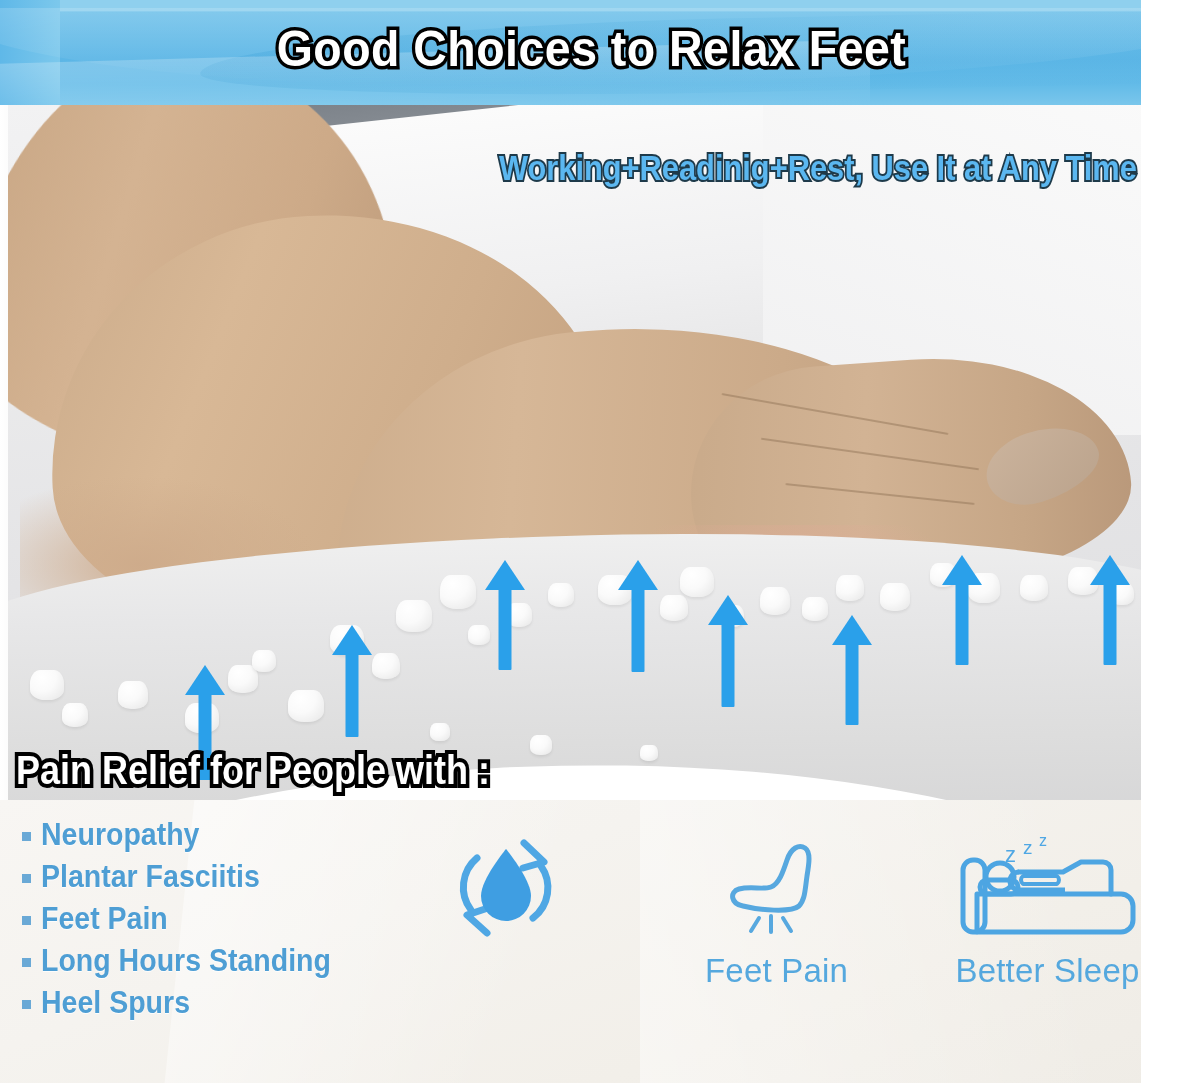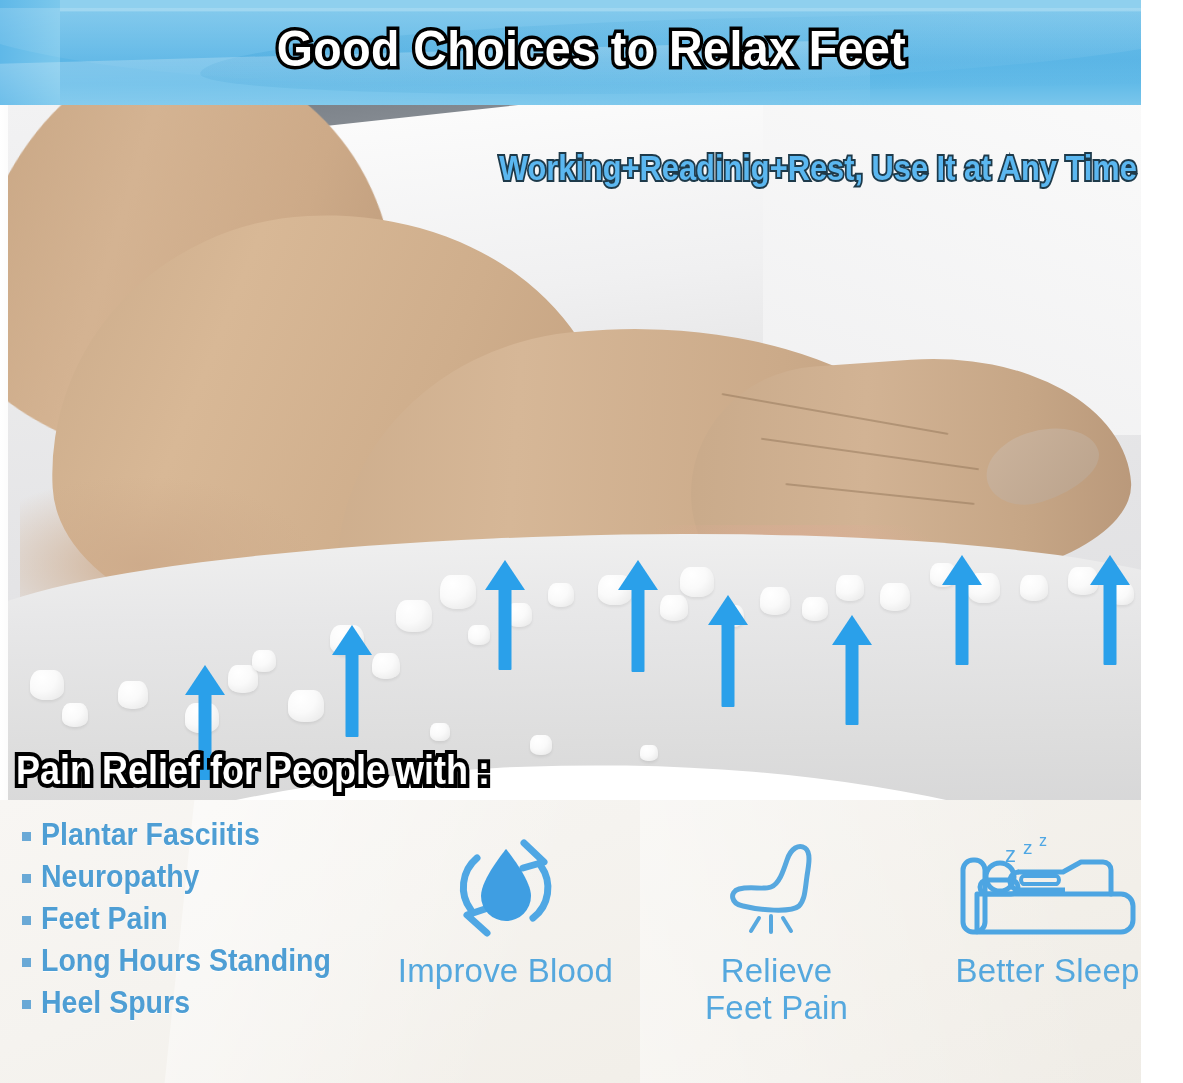--- a/index.html
+++ b/index.html
@@ -366,25 +366,25 @@
   <div class="subhead">Working+Readinig+Rest, Use It at Any Time</div>
   <div class="painhead">Pain Relief for People with :</div>
 
   <div class="bottom">
     <div class="sheen"></div>
     <div class="sheen2"></div>
 
     <div class="bullets" id="bullets">
         <div class="bullet-row">
           <span class="bullet-mark" style="background: rgb(106, 169, 214);"></span>
-          <span class="bullet-text" style="color: rgb(78, 158, 212);">Plantar Fasciitis</span>
+          <span class="bullet-text" style="color: rgb(78, 158, 212);">Neuropathy</span>
         </div>
         <div class="bullet-row">
           <span class="bullet-mark" style="background: rgb(106, 169, 214);"></span>
-          <span class="bullet-text" style="color: rgb(78, 158, 212);">Neuropathy</span>
+          <span class="bullet-text" style="color: rgb(78, 158, 212);">Plantar Fasciitis</span>
         </div>
         <div class="bullet-row">
           <span class="bullet-mark" style="background: rgb(106, 169, 214);"></span>
           <span class="bullet-text" style="color: rgb(78, 158, 212);">Feet Pain</span>
         </div>
         <div class="bullet-row">
           <span class="bullet-mark" style="background: rgb(106, 169, 214);"></span>
           <span class="bullet-text" style="color: rgb(78, 158, 212);">Long Hours Standing</span>
         </div>
         <div class="bullet-row">
@@ -399,35 +399,33 @@
         <div class="ficon">
           <svg width="130" height="112" viewBox="0 0 130 112" aria-hidden="true">
             <path d="M30 78 A38 38 0 0 1 36 26" fill="none" stroke="#4fa7e4" stroke-width="7" stroke-linecap="round"></path>
             <path d="M100 34 A38 38 0 0 1 92 86" fill="none" stroke="#4fa7e4" stroke-width="7" stroke-linecap="round"></path>
             <path d="M83 11 L103 30 L82 36" fill="none" stroke="#4fa7e4" stroke-width="7" stroke-linecap="round" stroke-linejoin="round"></path>
             <path d="M46 101 L26 83 L47 76" fill="none" stroke="#4fa7e4" stroke-width="7" stroke-linecap="round" stroke-linejoin="round"></path>
             <path d="M65 17 C65 17 90 47 90 64 a25 25 0 0 1 -50 0 C40 47 65 17 65 17 Z" fill="#3f9ee2"></path>
           </svg>
         </div>
         <div class="flabel">
-          <div>Improve Blood</div>
         </div>
       </div>
 
       <div class="feature">
         <div class="ficon">
           <svg width="128" height="108" viewBox="0 0 128 108" aria-hidden="true">
             <path d="M30 72 C18 70 16 58 26 55 C38 52 50 56 58 53 C66 50 70 38 74 26 C78 14 86 10 92 14 C98 18 96 30 94 42 C92 56 92 66 86 72 C78 79 46 76 30 72 Z" fill="none" stroke="#57a8df" stroke-width="5" stroke-linejoin="round" stroke-linecap="round"></path>
             <line x1="58" y1="82" x2="58" y2="98" stroke="#57a8df" stroke-width="4" stroke-linecap="round"></line>
             <line x1="46" y1="84" x2="38" y2="97" stroke="#57a8df" stroke-width="4" stroke-linecap="round"></line>
             <line x1="70" y1="84" x2="78" y2="97" stroke="#57a8df" stroke-width="4" stroke-linecap="round"></line>
           </svg>
         </div>
         <div class="flabel">
-          <div>Relieve</div>
           <div>Feet Pain</div>
         </div>
       </div>
 
       <div class="feature">
         <div class="ficon">
           <svg width="190" height="112" viewBox="0 0 190 112" aria-hidden="true">
             <text x="52" y="30" font-family="Liberation Sans, sans-serif" font-size="22" fill="#4fa7e4">z</text>
             <text x="70" y="22" font-family="Liberation Sans, sans-serif" font-size="19" fill="#4fa7e4">z</text>
             <text x="86" y="14" font-family="Liberation Sans, sans-serif" font-size="16" fill="#4fa7e4">z</text>

